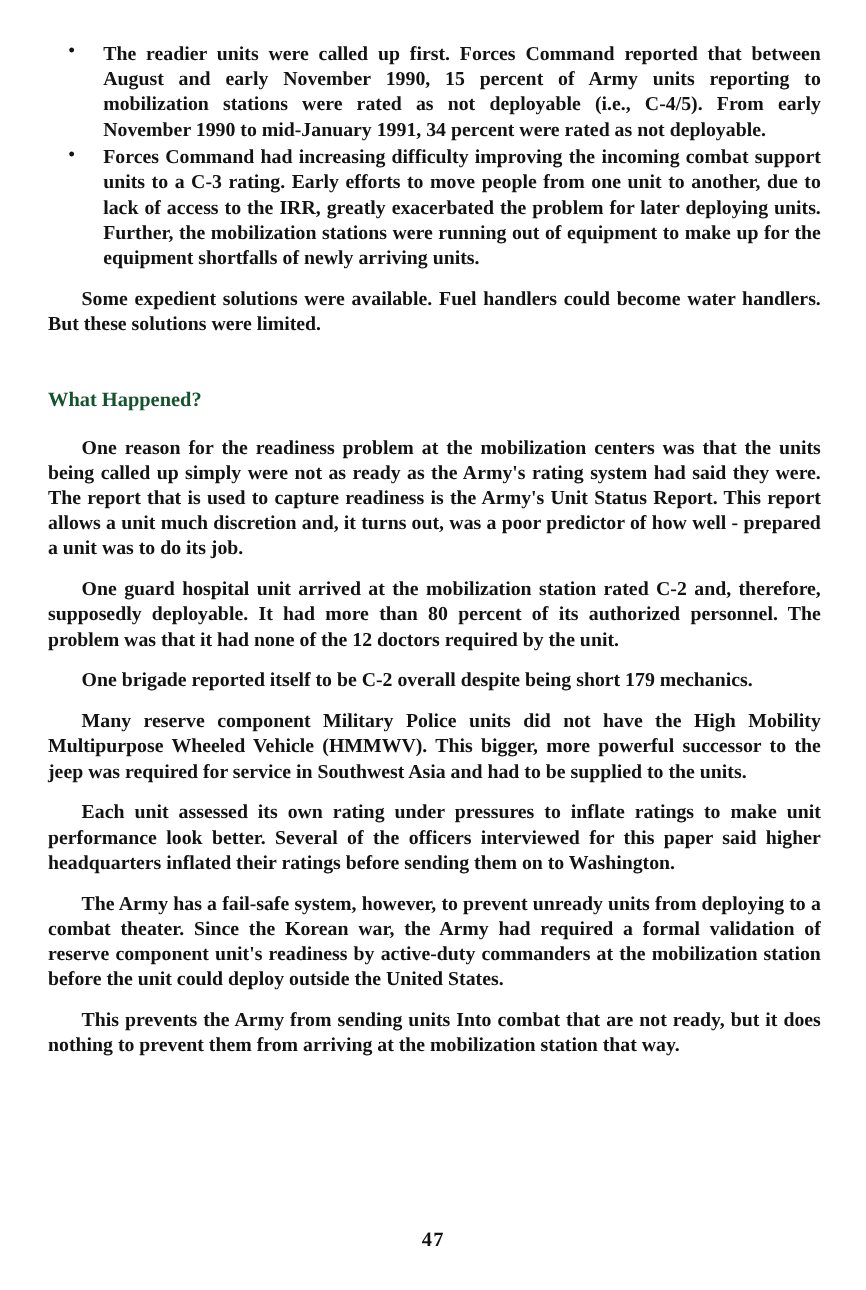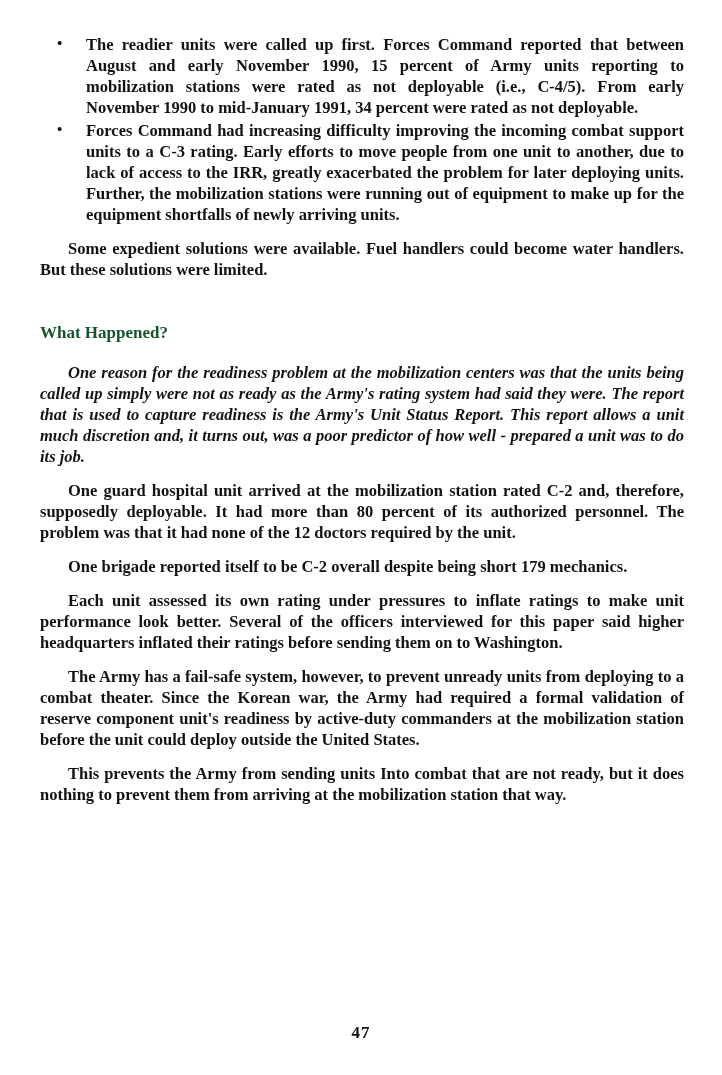--- a/index.html
+++ b/index.html
@@ -38,21 +38,20 @@
     top: -1px;
     font-size: 15px;
   }
   .para {
     margin: 13px 0 0 0;
     text-indent: 28px;
     text-align: justify;
   }
   .para.first-after-heading {
     margin-top: 19px;
-    font-style: italic;
   }
   .section-heading {
     margin: 42px 0 0 0;
     font-size: 17px;
     line-height: 21px;
     font-weight: bold;
     text-align: left;
   }
   .page-number {
     position: absolute;
@@ -81,19 +80,20 @@
     </li>
   </ul>
 
   <p class="para">Some expedient solutions were available. Fuel handlers could become water handlers. But these solutions were limited.</p>
 
   <h2 class="section-heading" id="section-heading" style="color: #14532d;">What Happened?</h2>
 
   <p class="para first-after-heading">One reason for the readiness problem at the mobilization centers was that the units being called up simply were not as ready as the Army's rating system had said they were. The report that is used to capture readiness is the Army's Unit Status Report. This report allows a unit much discretion and, it turns out, was a poor predictor of how well - prepared a unit was to do its job.</p>
   <p class="para">One guard hospital unit arrived at the mobilization station rated C-2 and, therefore, supposedly deployable. It had more than 80 percent of its authorized personnel. The problem was that it had none of the 12 doctors required by the unit.</p>
   <p class="para">One brigade reported itself to be C-2 overall despite being short 179 mechanics.</p>
+  <p class="para">Many reserve component Military Police units did not have the High Mobility Multipurpose Wheeled Vehicle (HMMWV). This bigger, more powerful successor to the jeep was required for service in Southwest Asia and had to be supplied to the units.</p>
   <p class="para">Each unit assessed its own rating under pressures to inflate ratings to make unit performance look better. Several of the officers interviewed for this paper said higher headquarters inflated their ratings before sending them on to Washington.</p>
   <p class="para">The Army has a fail-safe system, however, to prevent unready units from deploying to a combat theater. Since the Korean war, the Army had required a formal validation of reserve component unit's readiness by active-duty commanders at the mobilization station before the unit could deploy outside the United States.</p>
   <p class="para">This prevents the Army from sending units Into combat that are not ready, but it does nothing to prevent them from arriving at the mobilization station that way.</p>
 
   <div class="page-number">47</div>
 
 </div>
 
 </body></html>

